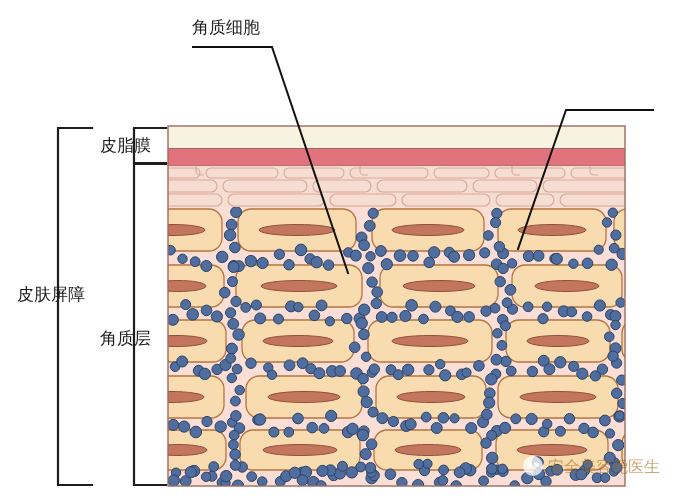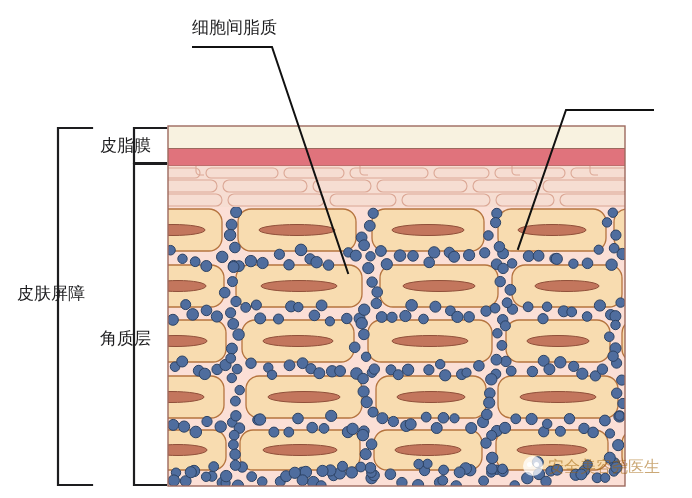--- a/index.html
+++ b/index.html
@@ -25,21 +25,21 @@
     color: #1d1d1f;
     font-size: 17px;
     line-height: 1;
     white-space: nowrap;
     font-family: "DejaVu Sans", "Liberation Sans", sans-serif;
   }
   #lbl-corneocyte   { left: 192px; top: 19px; }
   #lbl-lipid        { left: 565px; top: 83px; }
   #lbl-sebum        { left: 100px; top: 137px; }
   #lbl-stratum      { left: 100px; top: 330px; font-family: Liberation Serif, serif; }
-  #lbl-barrier      { left: 17px;  top: 286px; font-family: Liberation Mono, monospace; }
+  #lbl-barrier      { left: 17px;  top: 286px; }
   #watermark {
     position: absolute;
     left: 548px;
     top: 457px;
     font-size: 16px;
     color: #a16207;
     opacity: 0.55;
     white-space: nowrap;
     letter-spacing: 0px;
     font-family: "DejaVu Sans", "Liberation Sans", sans-serif;
@@ -499,21 +499,21 @@
     </g>
 
     <g stroke="#1d1d1f" stroke-width="2.2" fill="none" stroke-linecap="square">
       <path d="M92 128 H58 V485 H92"></path>
       <path d="M166 128 H134 V163 H166"></path>
       <path d="M166 164 H134 V485 H166"></path>
     </g>
   </svg>
 
   
-  <div class="lbl" id="lbl-corneocyte">细胞间脂质</div>
+  <div class="lbl" id="lbl-corneocyte">角质细胞</div>
   <div class="lbl" id="lbl-sebum">皮脂膜</div>
   <div class="lbl" id="lbl-stratum">角质层</div>
   <div class="lbl" id="lbl-barrier">皮肤屏障</div>
 
   
   <div id="wm-icon"></div>
   <div id="watermark">安全美容尧医生</div>
 
 </div>
 

